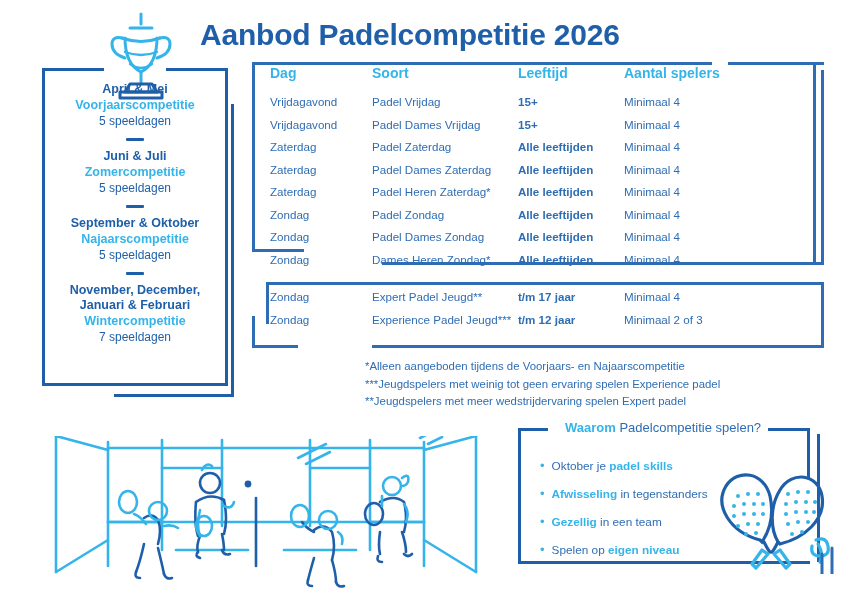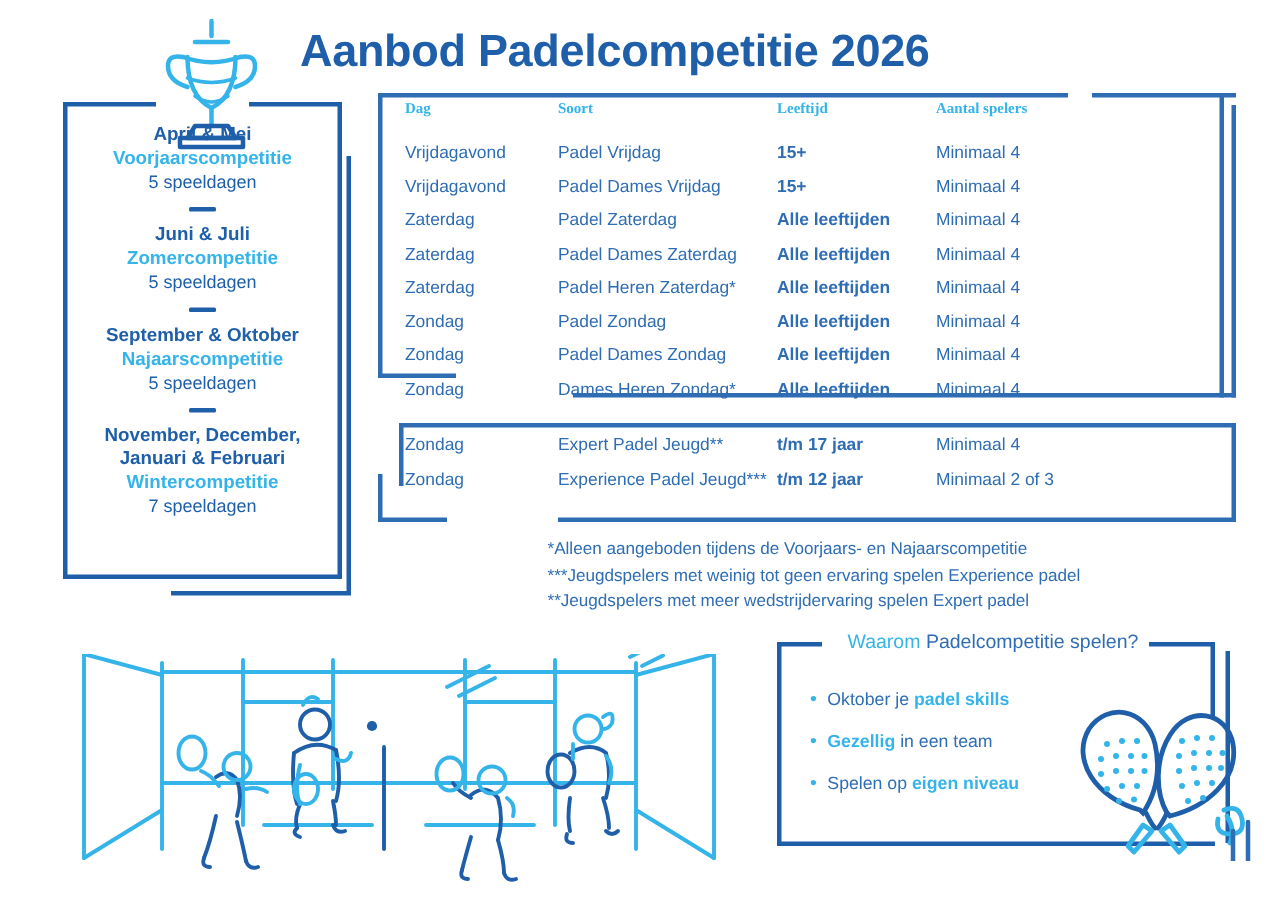--- a/index.html
+++ b/index.html
@@ -56,23 +56,22 @@
   .table-main{position:absolute;left:252px;top:66px;width:568px;}
   .table-youth{position:absolute;left:252px;top:286px;width:568px;}
 
   table.grid{border-collapse:collapse;width:100%;}
   table.grid td, table.grid th{
     padding:0;text-align:left;vertical-align:middle;
     font-size:11.6px;color:#2E6DB4;line-height:14px;
     white-space:nowrap;
   }
   table.grid th{
-    font-weight:bold;color:#35B4EA;font-size:10px;
+    font-weight:bold;color:#35B4EA;font-size:14px;
     padding-bottom:11px;
-    font-family:Liberation Serif, serif;
   }
   table.grid tbody td{height:22.5px;}
   .c-dag{width:102px;padding-left:18px !important;}
   .c-soort{width:146px;}
   .c-leeftijd{width:106px;font-weight:bold;}
   .c-aantal{width:110px;}
   .c-wed{width:auto;text-align:center !important;padding-right:26px !important;}
 
   
   .footnotes{
@@ -81,21 +80,21 @@
   }
 
   
   .why-box{position:absolute;left:518px;top:428px;width:302px;height:136px;}
   .why-box .edge{position:absolute;background:#1F5FA9;}
   .why-title{
     position:absolute;left:40px;top:-8px;
     font-size:13px;color:#2E6DB4;background:#fff;padding:0 7px;
     white-space:nowrap;
   }
-  .why-title b{color:#35B4EA;font-weight:normal;margin-top:22px;}
+  .why-title b{color:#35B4EA;font-weight:bold;margin-top:22px;}
   .why-list{
     position:absolute;left:22px;top:24px;width:250px;
     font-size:11.8px;color:#2E6DB4;line-height:27px;
   }
   .why-list .li{white-space:nowrap;}
   .why-list .bul{color:#35B4EA;margin-right:7px;font-size:13px;}
   .why-list b{color:#35B4EA;font-weight:bold;}
 
   
   .court{position:absolute;left:52px;top:436px;width:428px;height:164px;}
@@ -296,20 +295,23 @@
     <div class="edge" style="left:0;top:133px;width:292px;height:3px;"></div>
 
     <div class="why-title">
       <b>Waarom</b>
       <span>Padelcompetitie spelen?</span>
     </div>
 
     <div class="why-list">
       <div class="li">
         <span class="bul">•</span><span>Oktober je </span><b>padel skills</b><span></span>
+      </div>
+      <div class="li">
+        <span class="bul">•</span><span></span><b>Afwisseling</b><span> in tegenstanders</span>
       </div>
       <div class="li">
         <span class="bul">•</span><span></span><b>Gezellig</b><span> in een team</span>
       </div>
       <div class="li">
         <span class="bul">•</span><span>Spelen op </span><b>eigen niveau</b><span></span>
       </div>
     </div>
   </div>
 

